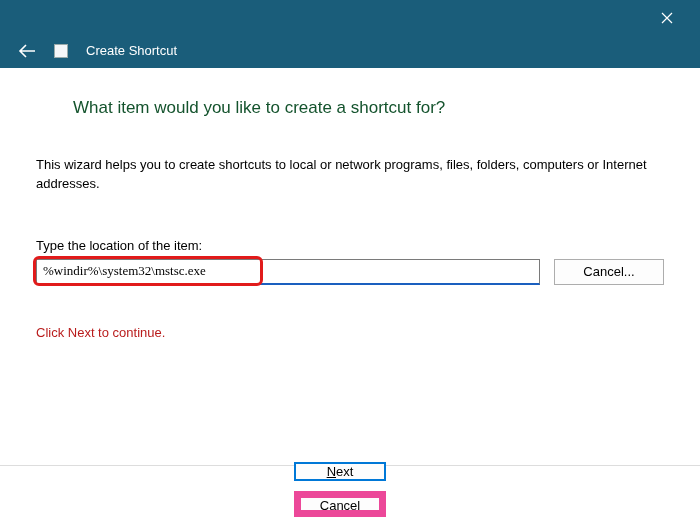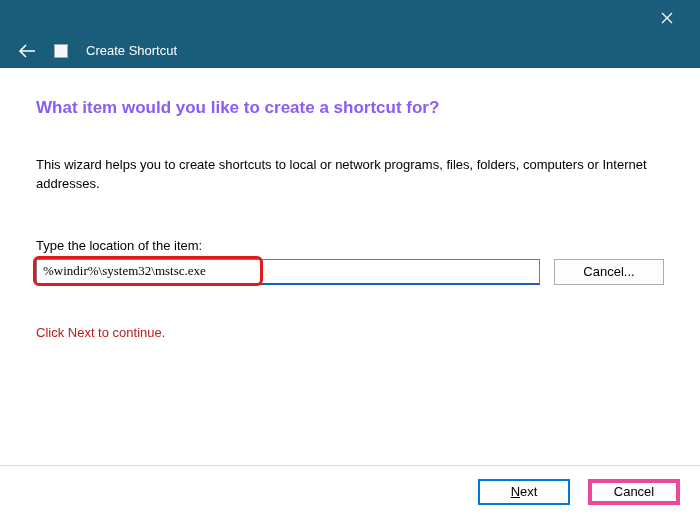--- a/index.html
+++ b/index.html
@@ -50,24 +50,25 @@
       display: inline-block;
     }
     .title-text {
       font-size: 13px;
       font-weight: 400;
     }
     .content {
       padding: 30px 36px 0 36px;
     }
     .heading {
-      color: #8b5cf6;
+      color: #14532d;
       font-size: 17px;
-      font-weight: 700;
+      font-weight: 400;
       margin-bottom: 38px;
+      margin-left: 37px;
     }
     .desc {
       font-size: 13px;
       color: #000;
       line-height: 1.45;
       margin-bottom: 44px;
     }
     .field-label {
       font-size: 13px;
       color: #000;
@@ -121,36 +122,37 @@
       position: absolute;
       bottom: 0;
       left: 0;
       right: 0;
       height: 52px;
       border-top: 1px solid #ddd;
       display: flex;
       align-items: center;
       justify-content: flex-end;
       padding-right: 20px;
-      gap: 18px;
+      gap: 10px;
       background: #fff;
+      flex-direction: column;
     }
     .footer button {
       width: 92px;
       height: 26px;
       font-size: 13px;
       font-family: inherit;
       cursor: pointer;
       background: #fdfdfd;
     }
     .next-btn {
       border: 2px solid #0078d7;
     }
     .cancel-btn {
-      border: 4px solid #ec4899;
+      border: 7px solid #ec4899;
     }
     .next-underline { text-decoration: underline; }
   </style>
 </head>
 <body>
 
 <div class="titlebar">
   <div class="close-btn">
     <svg viewBox="0 0 12 12">
         <path d="M1 1 L11 11 M11 1 L1 11" stroke="#fff" stroke-width="1.2"></path>

